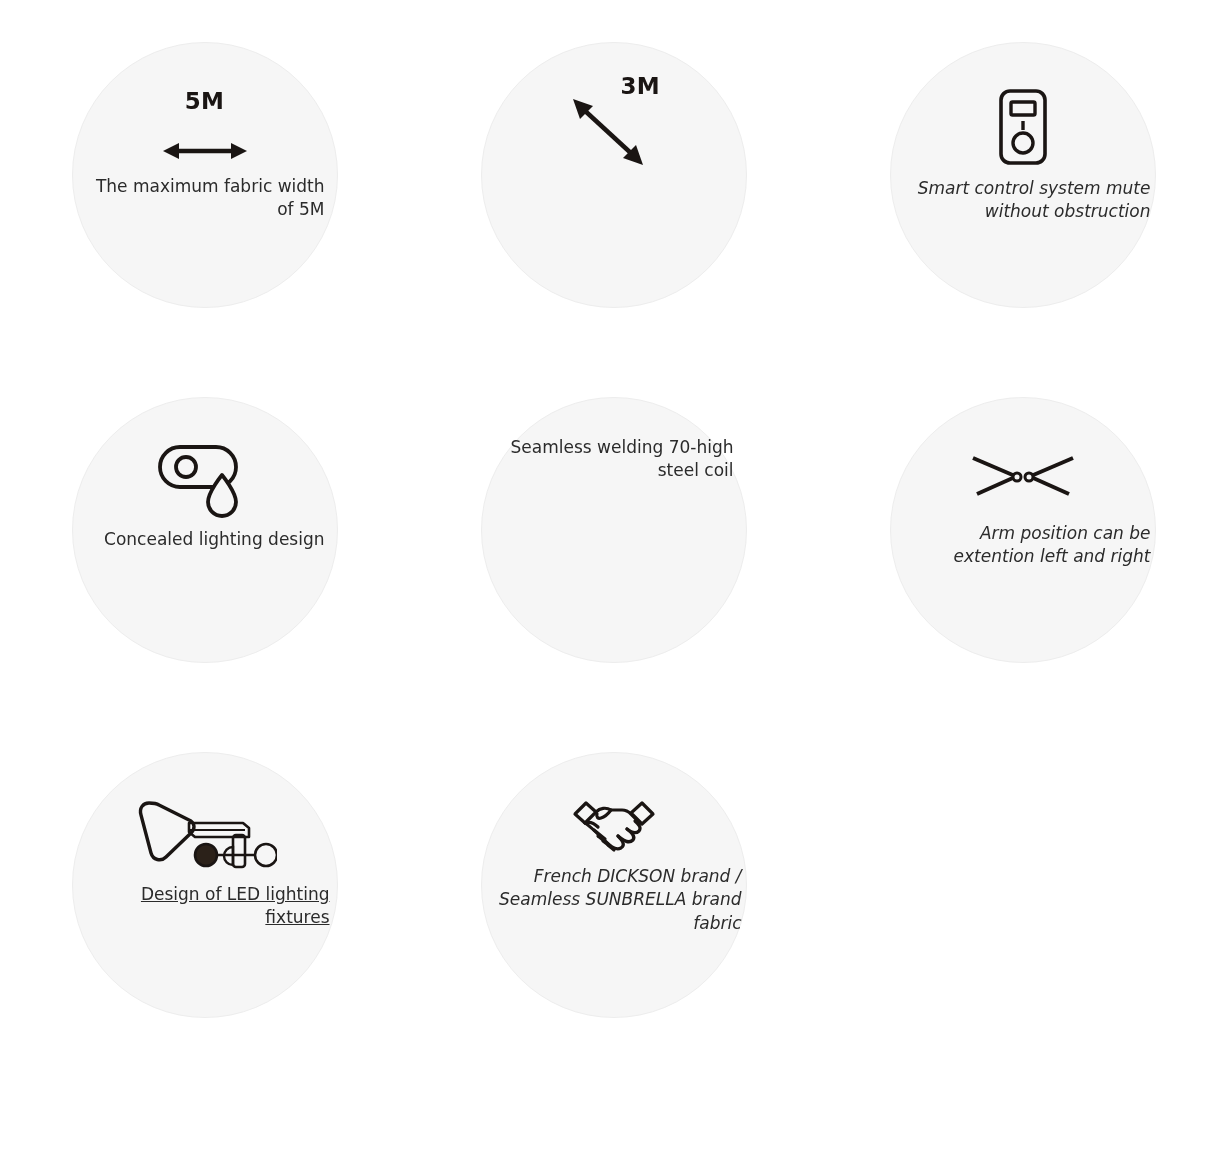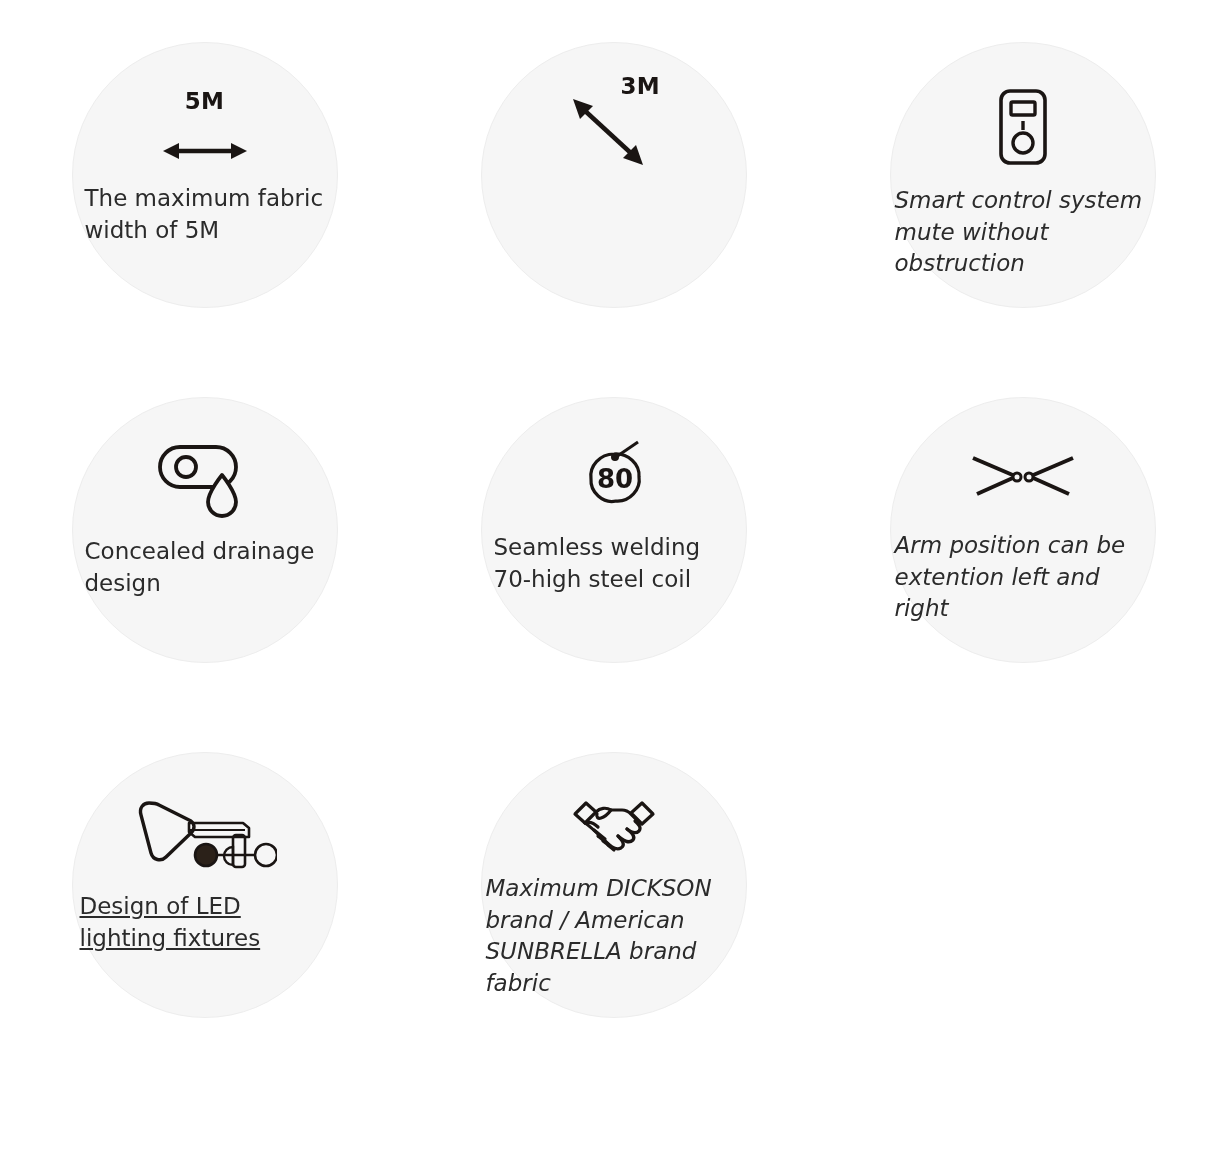--- a/index.html
+++ b/index.html
@@ -60,26 +60,26 @@
 
   .badge-label {
     font-weight: bold;
     font-size: 23px;
     color: #1a1513;
     line-height: 1;
     letter-spacing: 0.3px;
   }
 
   .feature-text {
-    font-size: 23px;
+    font-size: 17px;
     line-height: 1.38;
     color: #2b2b2b;
-    text-align: left;
+    text-align: right;
     width: 240px;
-    margin-top: 10px;
+    margin-top: 2px;
     font-weight: 400;
   }
 
   
   .c1 .icon-slot { flex-direction: column; gap: 25px; padding-top: 2px; }
   .c2 .icon-slot { position: relative; width: 150px; }
   .c2 .badge-label { position: absolute; top: -4px; left: 82px; }
   .c3 .icon-slot { height: 96px; }
   .c5 .icon-slot { height: 88px; }
   .c6 .icon-slot { height: 86px; }
@@ -135,38 +135,26 @@
 
   <div class="feature-cell">
     <div class="feature-circle c4">
       <div class="icon-slot">
         <svg width="98" height="76" viewBox="0 0 98 76">
           <rect x="4" y="5" width="76" height="40" rx="20" ry="20" fill="none" stroke="#1a1513" stroke-width="3.8"></rect>
           <circle cx="30" cy="25" r="10" fill="none" stroke="#1a1513" stroke-width="3.8"></circle>
           <path d="M66 33 C 66 33, 80 50, 80 60 A 14 14 0 0 1 52 60 C 52 50, 66 33, 66 33 Z" fill="#f6f6f6" stroke="#1a1513" stroke-width="3.8" stroke-linejoin="round"></path>
         </svg>
       </div>
-      <div class="feature-text">Concealed drainage design</div>
+      <div class="feature-text">Concealed lighting design</div>
     </div>
   </div>
 
   <div class="feature-cell">
     <div class="feature-circle c5">
-      <div class="icon-slot">
-        <svg width="72" height="76" viewBox="0 0 72 76">
-          <path d="M36 14
-                   C 50 13, 62 24, 61 37
-                   C 63 49, 52 62, 38 61
-                   C 25 64, 12 52, 13 39
-                   C 11 26, 22 14, 36 14 Z" fill="none" stroke="#1a1513" stroke-width="3.2"></path>
-          <line x1="38" y1="17" x2="60" y2="2" stroke="#1a1513" stroke-width="3"></line>
-          <circle cx="37" cy="17" r="4" fill="#1a1513"></circle>
-          <text x="37" y="48" text-anchor="middle" font-family="DejaVu Sans, Liberation Sans, sans-serif" font-size="26" font-weight="bold" fill="#1a1513">80</text>
-        </svg>
-      </div>
       <div class="feature-text">Seamless welding 70-high steel coil</div>
     </div>
   </div>
 
   <div class="feature-cell">
     <div class="feature-circle c6">
       <div class="icon-slot">
         <svg width="108" height="50" viewBox="0 0 108 50">
           <line x1="4" y1="6" x2="46" y2="24" stroke="#1a1513" stroke-width="4"></line>
           <line x1="8" y1="42" x2="46" y2="25" stroke="#1a1513" stroke-width="4"></line>
@@ -212,17 +200,17 @@
             <path d="M22 32 L 33 41"></path>
             <path d="M26 38 L 36 46"></path>
             <path d="M31 43 L 39 49"></path>
             <path d="M36 47 L 42 52"></path>
             <path d="M13 25 C 18 28, 24 34, 31 41 C 37 47, 43 53, 49 50 C 54 47, 50 42, 46 38"></path>
             <path d="M46 38 C 52 43, 57 46, 61 42 C 64 38, 59 34, 55 31"></path>
             <path d="M55 31 C 60 35, 64 36, 67 33 C 70 29, 66 26, 63 23"></path>
           </g>
         </svg>
       </div>
-      <div class="feature-text">Maximum DICKSON brand / American SUNBRELLA brand fabric</div>
+      <div class="feature-text">French DICKSON brand / Seamless SUNBRELLA brand fabric</div>
     </div>
   </div>
 
 </div>
 
 </body></html>

